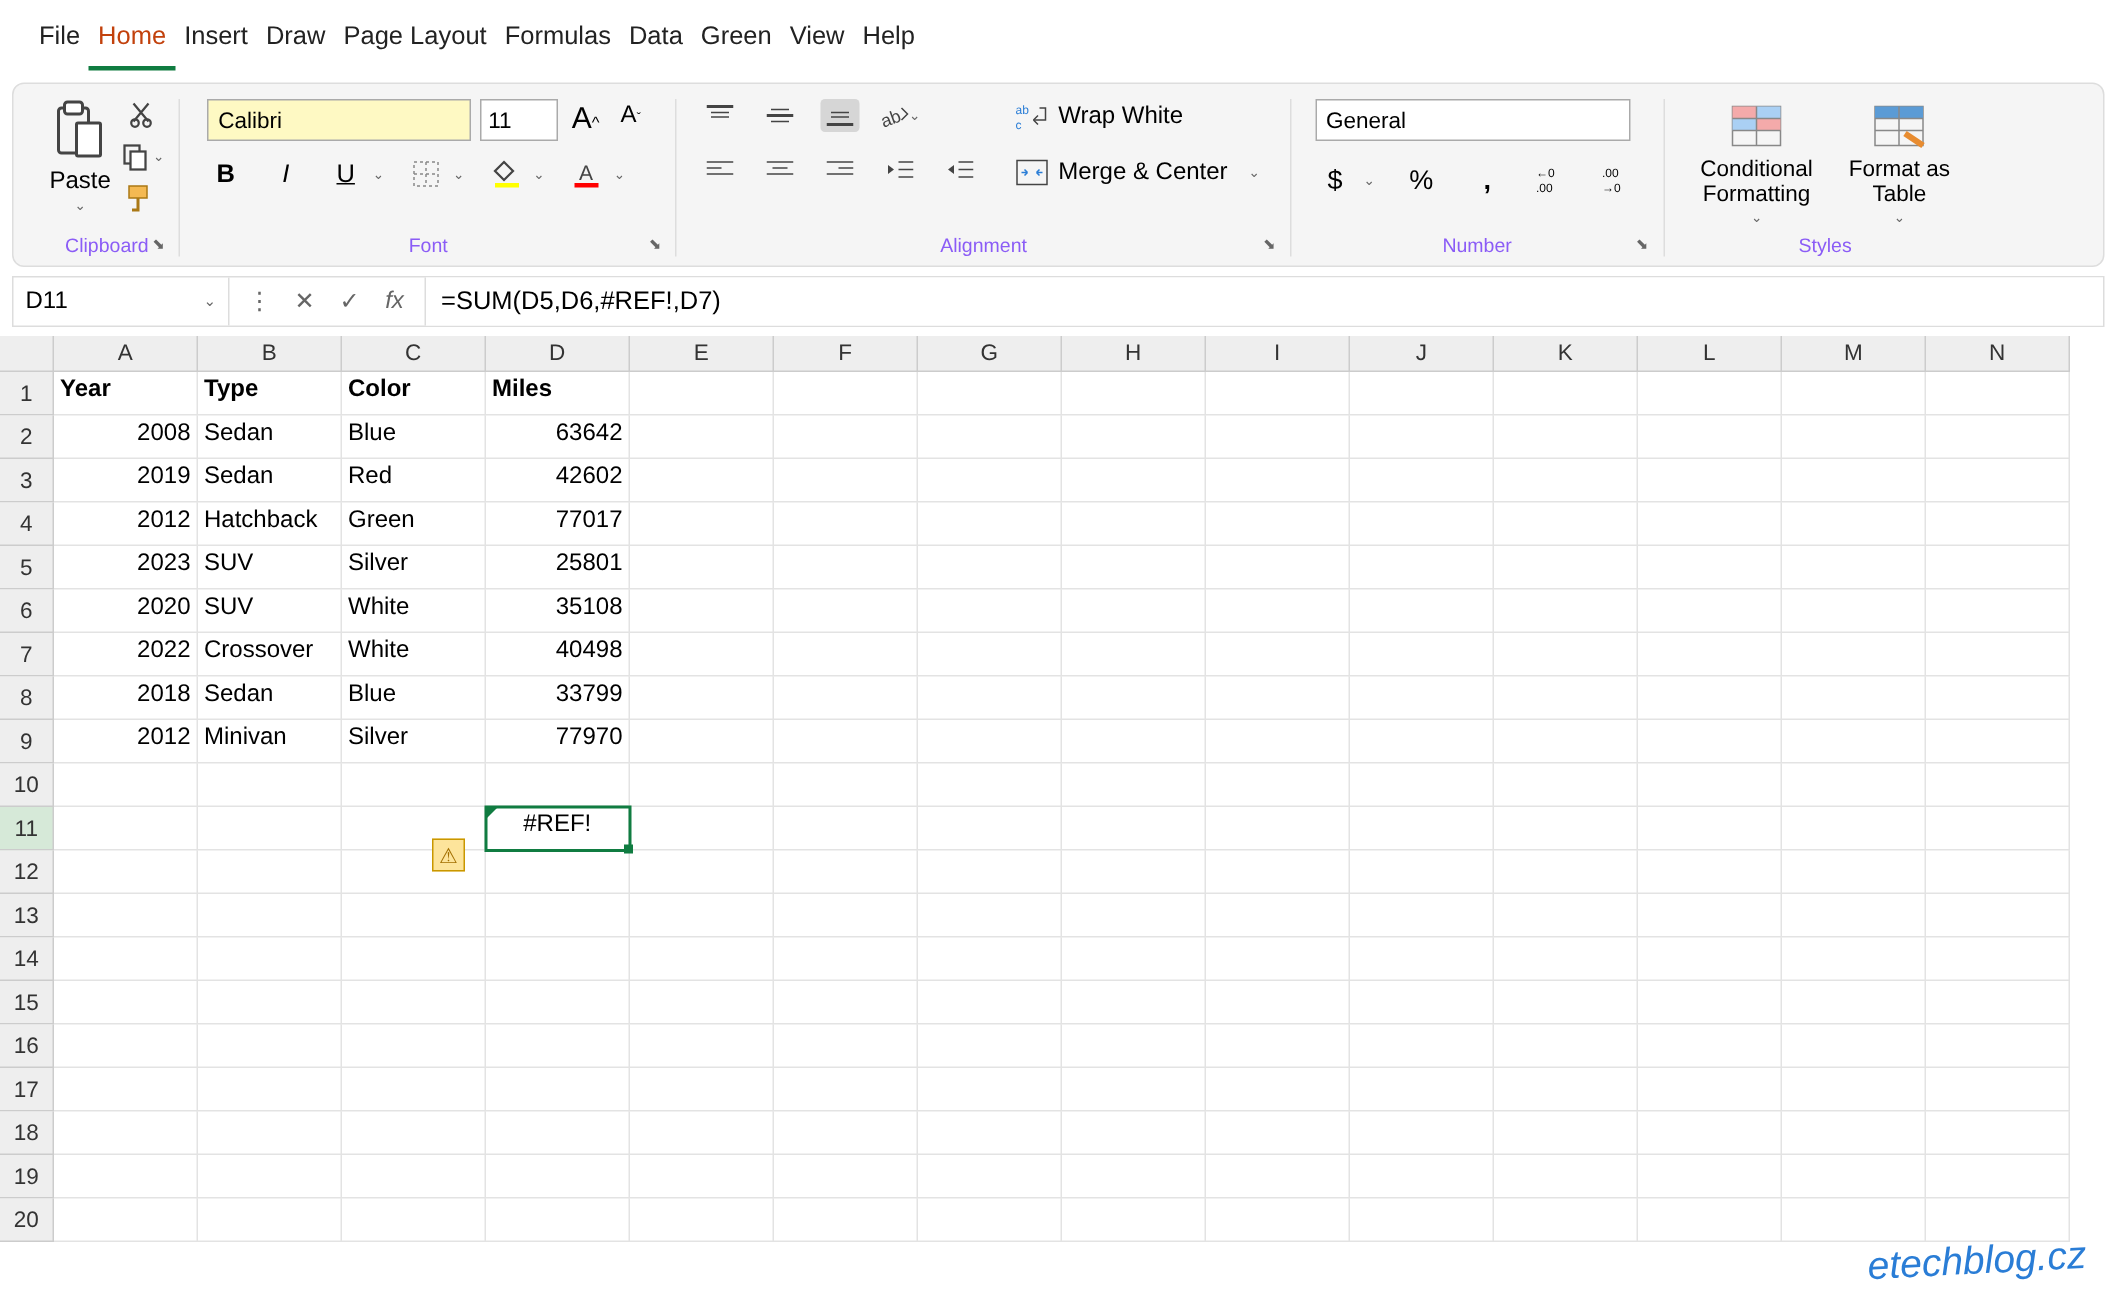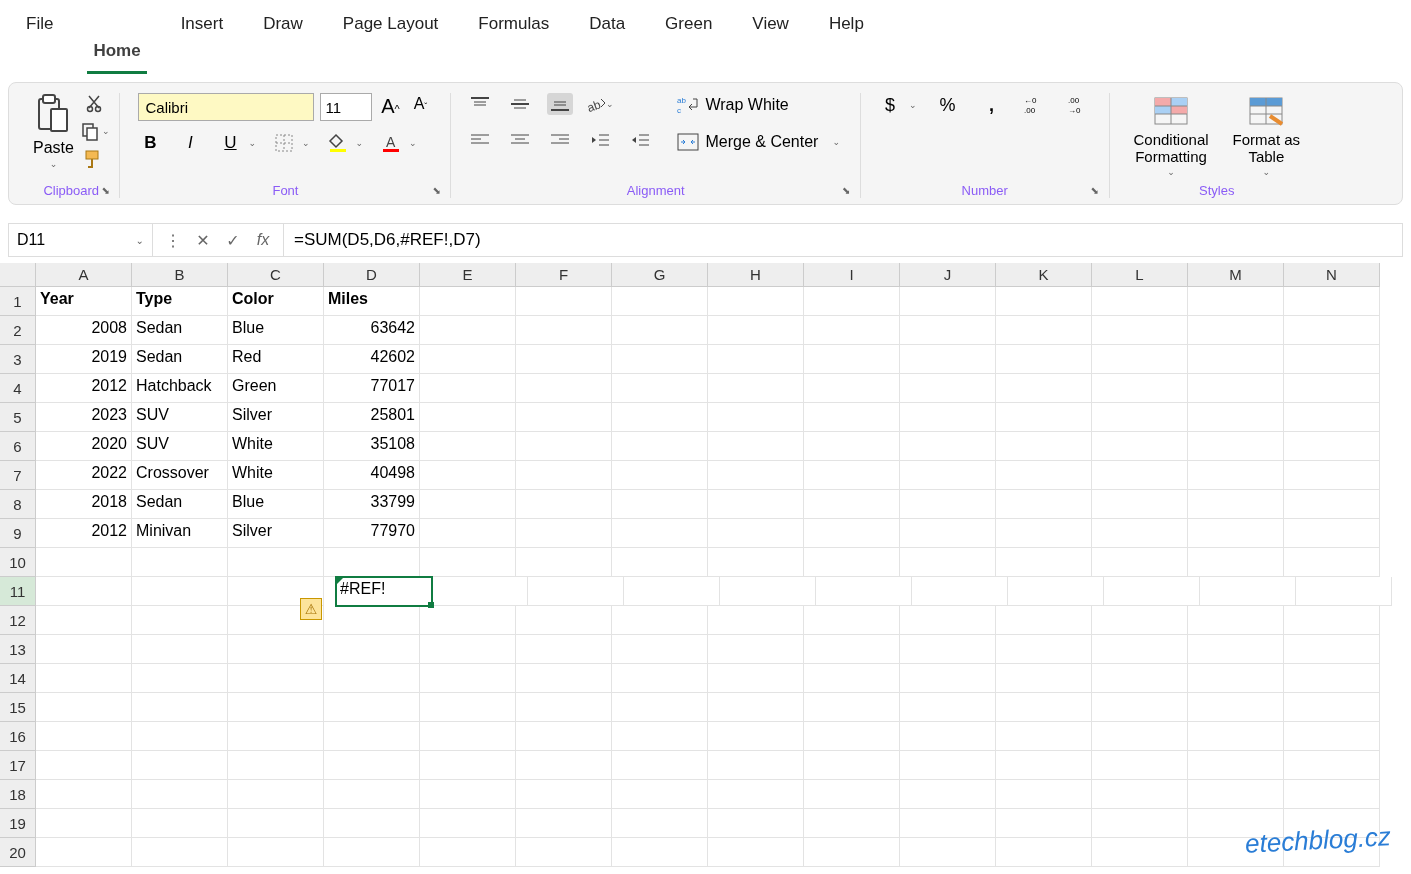--- a/index.html
+++ b/index.html
@@ -1,20 +1,20 @@
 <!DOCTYPE html>
 <html><head>
 <meta charset="utf-8">
 <style>
 * { box-sizing: border-box; margin: 0; padding: 0; font-family: 'Segoe UI', Arial, sans-serif; }
 body { background: #fff; width: 1411px; height: 874px; overflow: hidden; position: relative; }
 
-.tabs { display: flex; padding: 8px 20px 0; gap: 28px; font-size: 17px; color: #222; }
+.tabs { display: flex; padding: 8px 20px 0; font-size: 17px; color: #222; }
 .tab { padding: 6px 6px 10px; cursor: pointer; }
-.tab.active { color: #404040; border-bottom: 3px solid #107c41; font-weight: 700; margin-top: 27px; }
+.tab.active { color: #c2410c; border-bottom: 3px solid #107c41; font-weight: 400; }
 
 .ribbon { background: #f5f5f5; border: 1px solid #ddd; border-radius: 8px; margin: 8px 8px 0; padding: 10px 14px 6px; display: flex; gap: 0; }
 .group { display: flex; flex-direction: column; justify-content: space-between; align-items: center; border-right: 1px solid #ddd; padding: 0 10px; position: relative; }
 .group:last-child { border-right: none; }
 .group-controls { display: flex; align-items: flex-start; gap: 6px; }
 .group-label { font-size: 13px; color: #8b5cf6; margin-top: 6px; }
 .dialog-launcher { position: absolute; bottom: 4px; right: 4px; width: 14px; height: 14px; cursor: pointer; }
 .dialog-launcher::after { content: "⬊"; font-size: 10px; color: #666; }
 
 .paste-col { display: flex; flex-direction: column; align-items: center; gap: 2px; }
@@ -38,39 +38,39 @@
 .wrap-row { display: flex; align-items: center; gap: 6px; cursor: pointer; font-size: 16px; padding: 2px 4px; }
 .merge-row { display: flex; align-items: center; gap: 6px; cursor: pointer; font-size: 16px; padding: 2px 4px; }
 
 .numfmt { width: 210px; height: 28px; border: 1px solid #aaa; font-size: 15px; padding: 2px 6px; background: #fff; margin-bottom: 14px;}
 .num-row { display: flex; gap: 18px; align-items: center; }
 .nb { width: 26px; height: 24px; display: flex; align-items: center; justify-content: center; cursor: pointer; font-size: 18px; }
 
 .style-btn { display: flex; flex-direction: column; align-items: center; gap: 2px; cursor: pointer; padding: 0 8px; font-size: 15px; text-align: center; }
 .style-icon { width: 44px; height: 36px; display: flex; align-items: center; justify-content: center; }
 
-.formula-bar { display: flex; align-items: center; border: 1px solid #ddd; margin: 18px 8px 0; height: 34px; }
+.formula-bar { display: flex; align-items: center; border: 1px solid #ddd; margin: 6px 8px 0; height: 34px; }
 .name-box { width: 144px; height: 100%; border-right: 1px solid #ddd; display: flex; align-items: center; padding: 0 8px; font-size: 16px; justify-content: space-between; }
 .fb-btns { display: flex; align-items: center; gap: 10px; padding: 0 10px; border-right: 1px solid #ddd; height: 100%; }
 .fb-btn { width: 20px; height: 20px; display:flex; align-items:center; justify-content:center; cursor:pointer; color:#666; }
 .fb-input { flex: 1; height: 100%; border: none; outline: none; font-size: 17px; padding: 0 10px; }
 
 .grid-area { margin: 6px 0 0 0; position: relative; }
 .corner { position: absolute; top:0; left:0; width: 36px; height: 24px; background: #eee; border-right:1px solid #ccc; border-bottom:1px solid #ccc; }
 .col-headers { display: flex; position: absolute; top: 0; left: 36px; }
 .col-h { width: 96px; height: 24px; background: #eee; border-right: 1px solid #ccc; border-bottom: 1px solid #ccc; text-align: center; font-size: 15px; color: #333; line-height: 24px; }
 .row-headers { position: absolute; top: 24px; left: 0; }
 .row-h { width: 36px; height: 29px; background: #eee; border-right: 1px solid #ccc; border-bottom: 1px solid #ccc; text-align: center; font-size: 15px; color: #333; line-height: 29px; }
 .row-h.sel { background: #d6e9d8; }
 .cells { position: absolute; top: 24px; left: 36px; }
 .row { display: flex; }
 .cell { width: 96px; height: 29px; border-right: 1px solid #e3e3e3; border-bottom: 1px solid #e3e3e3; font-size: 16px; padding: 3px 4px; overflow: visible; white-space: nowrap; }
 .cell.bold { font-weight: 700; }
 .cell.num { text-align: right; }
-.cell.sel { outline: 2px solid #107c41; outline-offset: -1px; position:relative;margin-left:12px; }
+.cell.sel { outline: 2px solid #107c41; outline-offset: -1px; text-align: center; position:relative; }
 .cell.sel::before { content:""; position:absolute; top:0; left:0; width:0; height:0; border-top:8px solid #107c41; border-right:8px solid transparent; }
 .cell.sel::after { content:""; position:absolute; bottom:-3px; right:-3px; width:6px; height:6px; background:#107c41; }
 .warn { position: absolute; left: -36px; width: 22px; height: 22px; background: #fde49b; border: 1px solid #c99700; display:flex; align-items:center; justify-content:center; }
 .warn::after { content:"⚠"; color:#a36f00; font-size:14px; }
 
 .watermark { position: absolute; bottom: 18px; right: 20px; font-size: 26px; color: #2a7dd6; font-style: italic; font-weight: 500; transform: rotate(-3deg); }
 
 svg { display: block; }
 </style>
 </head>
@@ -263,20 +263,21 @@
           <span style="font-size:9px;color:#666;margin-left:8px">⌄</span>
         </div>
       </div>
     </div>
     <div class="group-label">Alignment</div>
     <div class="dialog-launcher"></div>
   </div>
 
   <div class="group" style="padding:0 16px">
     <div>
+      <input class="numfmt" value="General" style="">
       <div class="num-row">
         <div class="nb">$</div>
         <span style="font-size:9px;color:#666;margin-left:-12px">⌄</span>
         <div class="nb">%</div>
         <div class="nb" style="font-weight:700">,</div>
         <div class="nb">
             <svg width="24" height="20">
               <text x="0" y="8" font-size="8">←0</text>
               <text x="0" y="18" font-size="8">.00</text>
             </svg>

